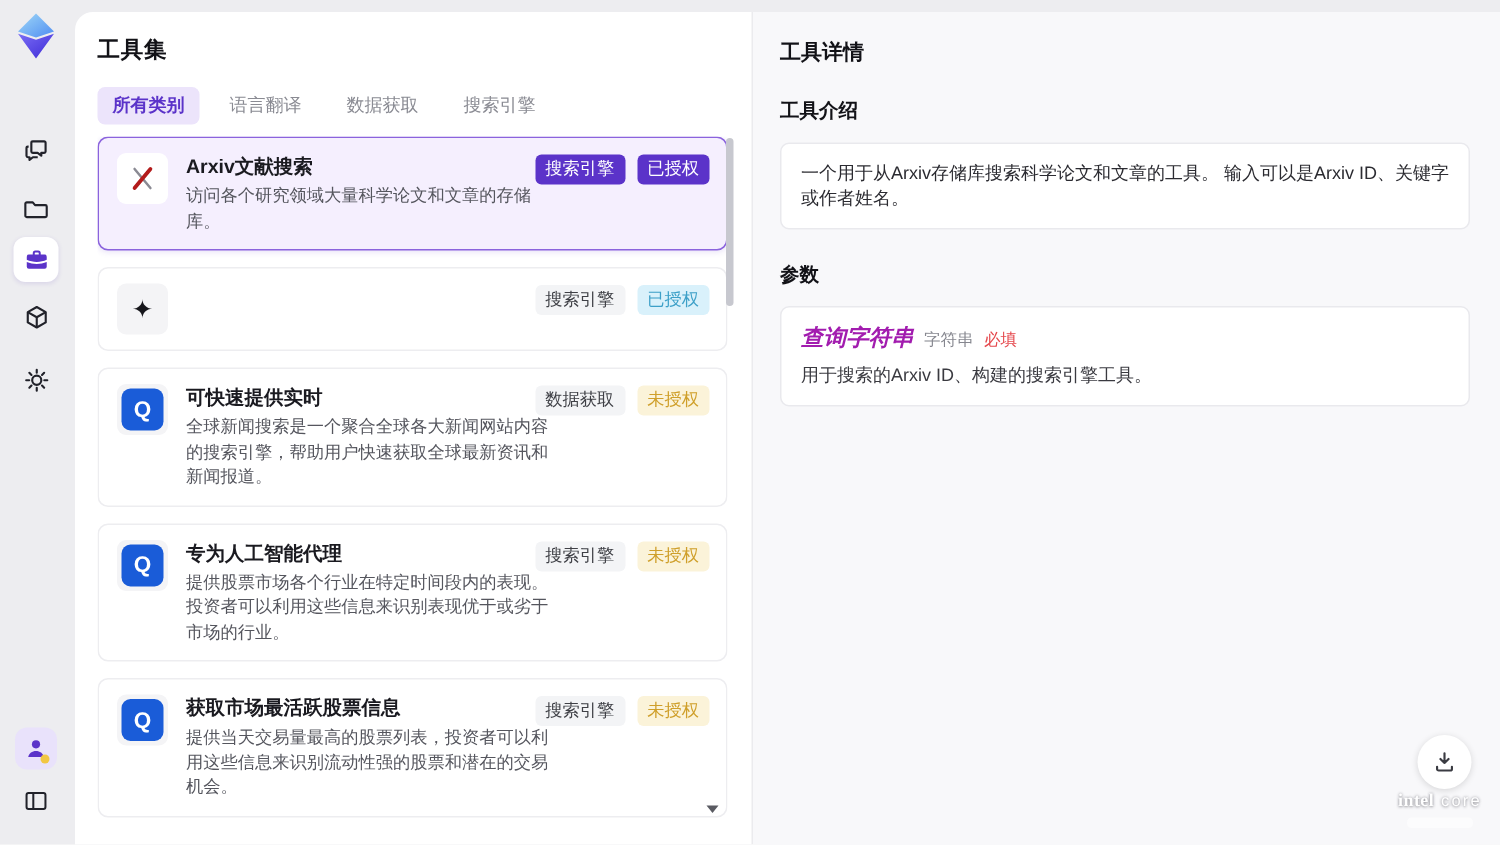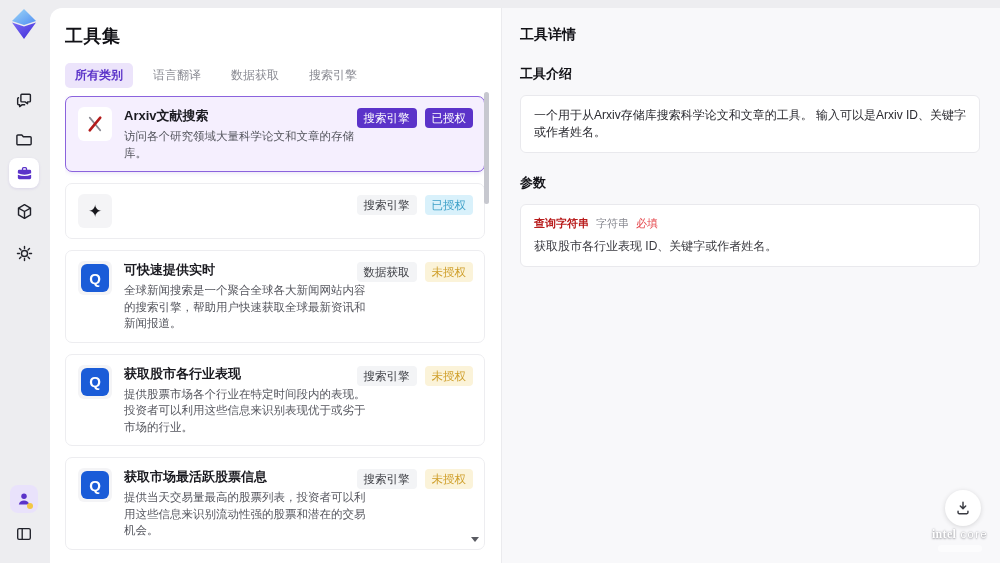--- a/index.html
+++ b/index.html
@@ -16,21 +16,21 @@
   .rail-btn.active { background:#ffffff; box-shadow:0 1px 3px rgba(80,50,180,.12); }
   .rail-btn.chip-purple { background:#e9e2fb; }
   .rail-btn svg { display:block; }
   .user-dot { position:absolute; right:5px; bottom:4px; width:6px; height:6px; border-radius:50%; background:#f2c744; }
 
   
   .card { position:absolute; left:50px; top:8px; right:0; bottom:0; background:#ffffff; border-top-left-radius:12px; overflow:hidden; display:flex; }
 
   
   .list-pane { position:relative; width:452px; height:100%; border-right:1px solid #ebebee; padding:16px 16px 0 15px; }
-  .page-title { font-size:18px; font-weight:bold; color:#121217; letter-spacing:.5px; }
+  .page-title { font-size:15px; font-weight:bold; color:#121217; letter-spacing:.5px; }
   .tabs { display:flex; align-items:center; gap:10px; margin-top:15px; }
   .tab { font-size:12px; color:#8a8b93; padding:4px 10px; border-radius:5px; cursor:pointer; white-space:nowrap; }
   .tab.active { background:#ece4fb; color:#5b33c9; font-weight:bold; }
 
   .tool-list { margin-top:8px; height:467px; overflow:hidden; }
   .tool-item { position:relative; display:flex; background:#fff; border:1px solid #ededf0; border-radius:7px; padding:10px 12px; margin-bottom:11px; width:420px; cursor:pointer; }
   .tool-item.selected { background:#f5effe; border:1.5px solid #8b63dd; box-shadow:0 1px 4px rgba(91,51,201,.15); }
   .tool-icon { width:34px; height:34px; border-radius:6px; background:#f4f4f6; display:flex; align-items:center; justify-content:center; flex:none; overflow:hidden; }
   .tool-item.selected .tool-icon { background:#ffffff; }
   .tool-text { margin-left:12px; max-width:252px; }
@@ -47,21 +47,21 @@
   .scroll-thumb { position:absolute; left:434px; top:84px; width:5px; height:112px; background:#c7c8cf; border-radius:3px; }
   .scroll-arrow-down { position:absolute; left:421px; top:529px; width:0; height:0; border-left:4px solid transparent; border-right:4px solid transparent; border-top:5px solid #5a5b62; }
 
   
   .detail-pane { flex:1; background:#f8f8fa; padding:18px 20px 0 18px; position:relative; }
   .detail-title { font-size:14px; font-weight:bold; color:#121217; }
   .section-h { font-size:13px; font-weight:bold; color:#121217; margin-top:21px; }
   .detail-box { background:#ffffff; border:1px solid #e9e9ed; border-radius:6px; margin-top:12px; padding:11px 13px; }
   .intro-text { font-size:12px; color:#2b2b31; line-height:17px; }
   .param-line { display:flex; align-items:baseline; gap:7px; }
-  .param-name { font-size:11px; font-weight:bold; color:#b91c1c; }
+  .param-name { font-size:15px; font-weight:bold; color:#a21caf;font-style:italic; }
   .param-type { font-size:11px; color:#86878f; }
   .param-required { font-size:11px; color:#e5484d; }
   .param-desc { font-size:12px; color:#3a3a40; margin-top:7px; }
 
   
   .download-fab { position:absolute; left:945px; top:490px; width:36px; height:36px; border-radius:50%; background:#ffffff; box-shadow:0 1px 5px rgba(0,0,0,.14); display:flex; align-items:center; justify-content:center; cursor:pointer; z-index:6; }
   .intel-badge { position:absolute; left:918px; top:524px; width:84px; text-align:center; z-index:6; color:#ffffff; text-shadow:0 0 2px rgba(60,60,70,.45), 0 1px 2px rgba(60,60,70,.35); }
   .intel-word { font-size:12px; font-weight:bold; letter-spacing:.3px;font-family:Liberation Serif, serif; }
   .intel-core { font-size:11px; font-weight:normal; letter-spacing:1.5px; }
   .intel-sub { margin:3px auto 0; width:44px; height:7px; border-radius:3px; background:rgba(255,255,255,.55); }
@@ -186,21 +186,21 @@
     <div class="tool-tags">
       <span class="badge badge-cat">数据获取</span>
       <span class="badge badge-unauth">未授权</span>
     </div>
   </div>
         <div class="tool-item">
     <div class="tool-icon">
             <span class="qblue-glyph">Q</span>
           </div>
     <div class="tool-text">
-      <div class="tool-title">获取股市各行业表现</div>
+      <div class="tool-title">专为人工智能代理</div>
       <div class="tool-desc">提供股票市场各个行业在特定时间段内的表现。投资者可以利用这些信息来识别表现优于或劣于市场的行业。</div>
     </div>
     <div class="tool-tags">
       <span class="badge badge-cat">搜索引擎</span>
       <span class="badge badge-unauth">未授权</span>
     </div>
   </div>
         <div class="tool-item">
     <div class="tool-icon">
             <span class="qblue-glyph">Q</span>
@@ -227,21 +227,21 @@
       <p class="intro-text">一个用于从Arxiv存储库搜索科学论文和文章的工具。 输入可以是Arxiv ID、关键字或作者姓名。</p>
     </div>
 
     <h3 class="section-h">参数</h3>
     <div class="detail-box">
       <div class="param-line">
         <span class="param-name">查询字符串</span>
         <span class="param-type">字符串</span>
         <span class="param-required">必填</span>
       </div>
-      <p class="param-desc">获取股市各行业表现 ID、关键字或作者姓名。</p>
+      <p class="param-desc">用于搜索的Arxiv ID、构建的搜索引擎工具。</p>
     </div>
   </section>
 </main>
 
 <div class="download-fab">
   <svg width="18" height="18" viewBox="0 0 20 20" fill="none" stroke="#3a3b42" stroke-width="1.6" stroke-linecap="round" stroke-linejoin="round">
     <path d="M10 3.5v7.2m0 0 3-3m-3 3-3-3"></path>
     <path d="M4.5 13.5v1.6a1.2 1.2 0 0 0 1.2 1.2h8.6a1.2 1.2 0 0 0 1.2-1.2v-1.6"></path>
   </svg>
 </div>

